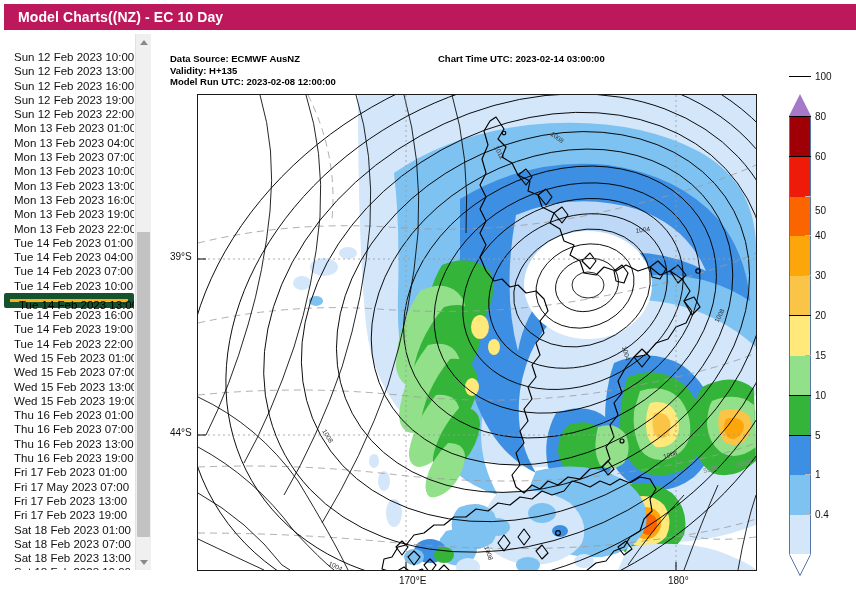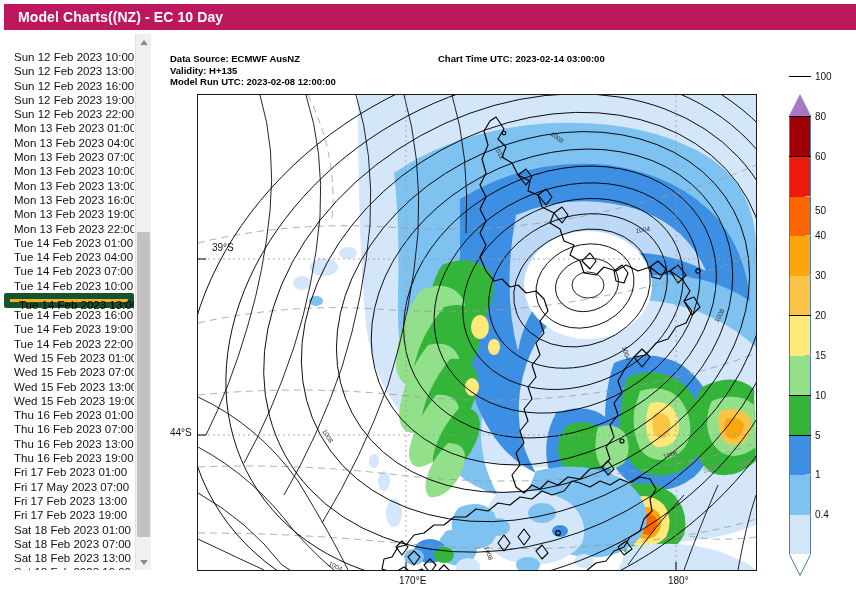--- a/index.html
+++ b/index.html
@@ -149,21 +149,21 @@
   }
   #plot svg { display: block; }
 
   
   .axis-label {
     position: absolute;
     font-size: 10px;
     color: #111111;
     white-space: nowrap;
   }
-  #lat-39 { left: 170px; top: 242px; margin-left: 42px; }
+  #lat-39 { left: 170px; top: 251px; }
   #lat-44 { left: 170px; top: 427px; }
   #lon-170 { left: 399px; top: 575px; }
   #lon-180 { left: 668px; top: 575px; }
 
   
   #colorbar {
     position: absolute;
     left: 789px;
     top: 94px;
     width: 22px;

